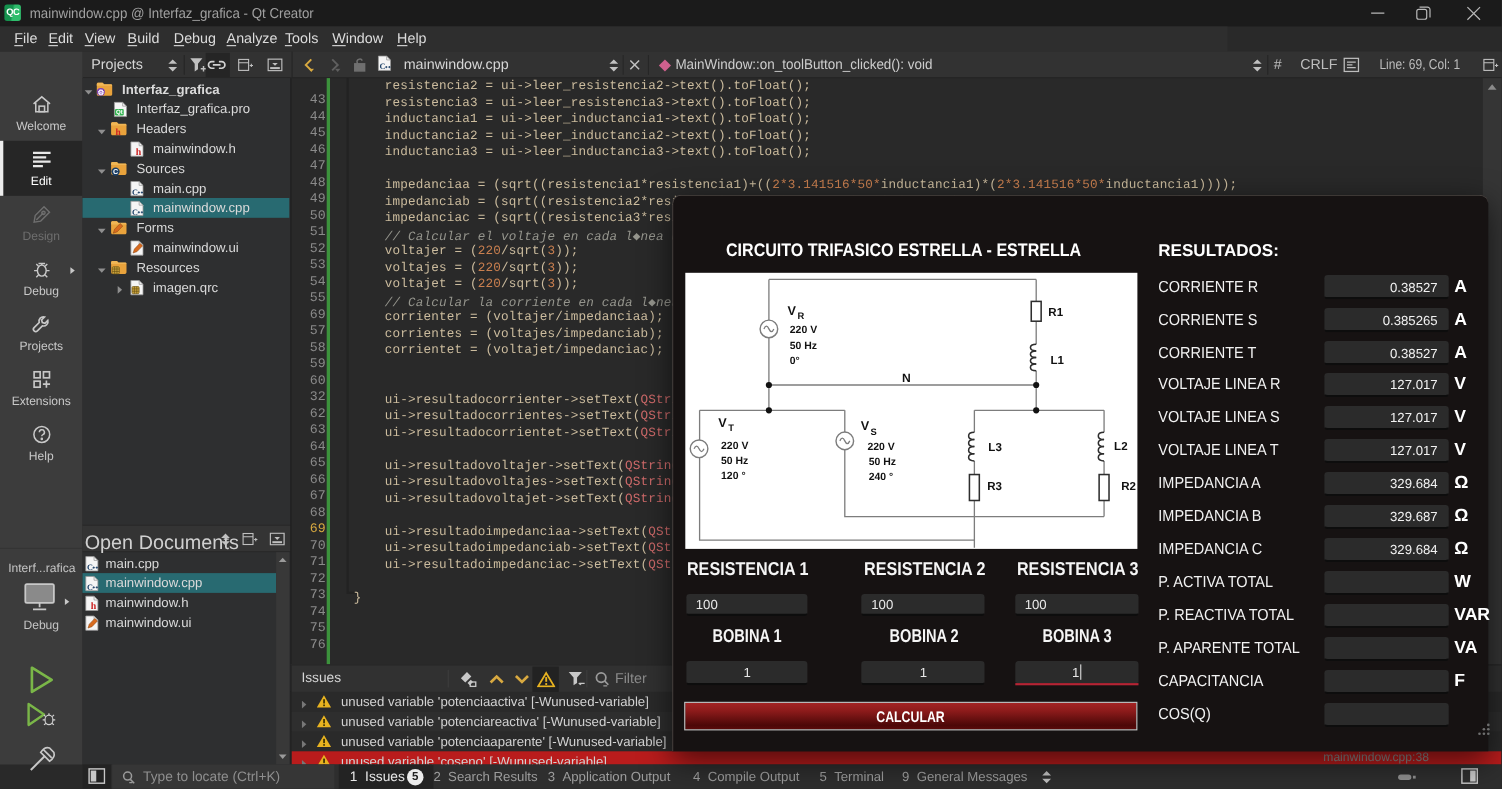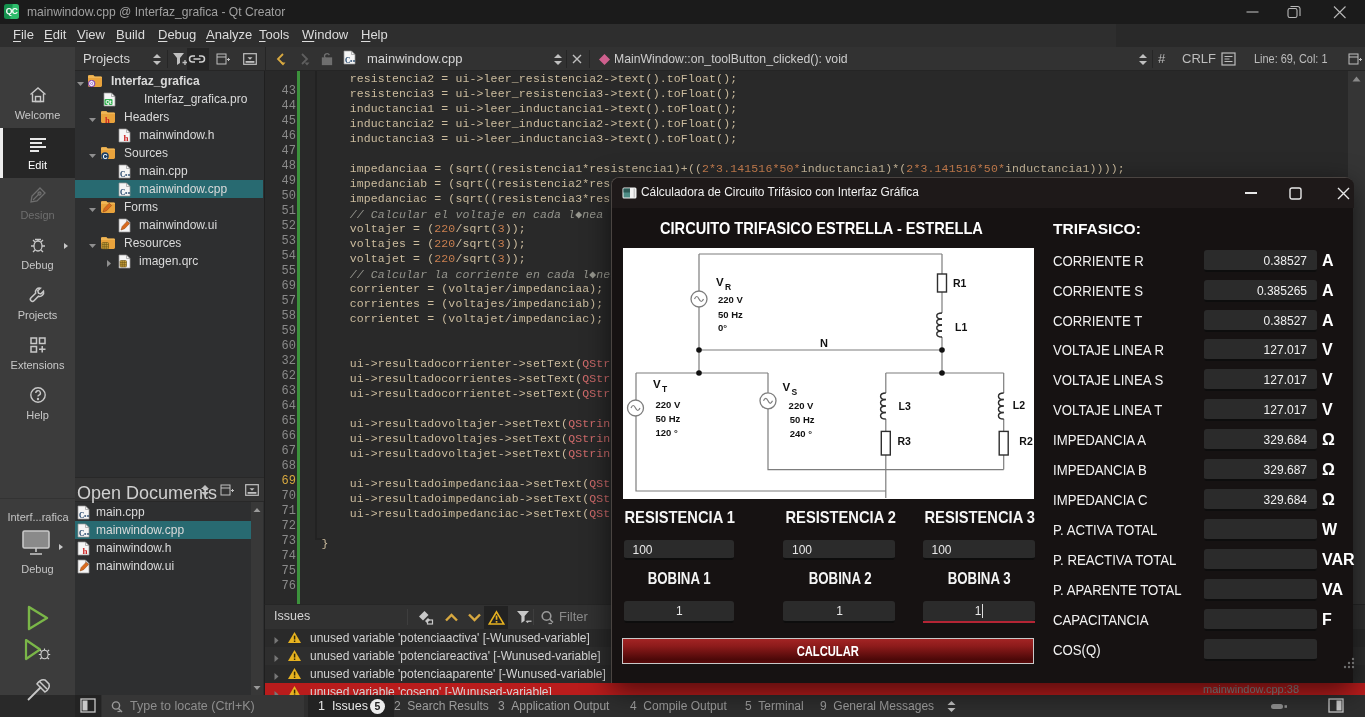--- a/index.html
+++ b/index.html
@@ -205,21 +205,21 @@
         </div>
         <div class="trow" style="top: 19px;">
           <span style="position:absolute;left:28px;top:2px;"><svg width="13" height="15" viewBox="0 0 13 15">
               <path d="M1 1h7.5L12 4.5V14H1z" fill="#f5f5f5" stroke="#9a9a9a" stroke-width=".7"></path>
               <path d="M8.5 1v3.5H12" fill="none" stroke="#9a9a9a" stroke-width=".7"></path>
               <g>
                 <rect x="1.5" y="7" width="8" height="6" rx="1" fill="#35b352"></rect>
                 <text x="5.5" y="11.8" font-size="5.5" font-weight="bold" fill="#fff" text-anchor="middle">Qt</text>
               </g>
             </svg></span>
-          <span class="tx" style="left:49px;margin-left:20px;">Interfaz_grafica.pro</span>
+          <span class="tx" style="left:49px;">Interfaz_grafica.pro</span>
         </div>
         <div class="trow" style="top: 37px;">
           <span style="position:absolute;left:13px;top:5px;"><svg width="9" height="8" viewBox="0 0 9 8">
               <path d="M1 2h7L4.5 6z" fill="#8f8f8f"></path>
             </svg></span>
           <span style="position:absolute;left:25px;top:2px;"><svg width="16" height="14" viewBox="0 0 16 14">
               <path d="M1 2.5c0-.8.6-1.3 1.3-1.3h4l1.4 1.6h6c.8 0 1.3.6 1.3 1.3v7.5c0 .8-.6 1.4-1.3 1.4H2.3c-.8 0-1.3-.6-1.3-1.4z" fill="#e9a33c"></path>
               <path d="M1 4h14v-.2c0-.7-.6-1.2-1.3-1.2H7.6L6.3 1.2h-4C1.6 1.2 1 1.8 1 2.5z" fill="#f0b655"></path>
               <text x="5" y="13" font-size="8.5" font-weight="bold" fill="#cc2222" font-family="serif">h</text>
             </svg></span>
@@ -658,41 +658,23 @@
         <rect x="14.5" y="2.2" width="2.5" height="2.6" fill="#8f8f8f"></rect>
       </svg>
     <svg style="position:absolute;left:1253px;top:3px;" width="16" height="15" viewBox="0 0 16 15">
         <rect x="1" y="1" width="14" height="13" fill="none" stroke="#c8c8c8" stroke-width="1.3"></rect>
         <rect x="8.5" y="2.5" width="5" height="10" fill="#c8c8c8"></rect>
       </svg>
   </div>
   <div class="abs" style="left:1203px;top:683px;font-size:11px;color:#8b8b8b;">mainwindow.cpp:38</div>
 
   <div class="abs" id="calcwin">
-    <div id="calctitle">
-      <svg style="position:absolute;left:10px;top:9px;" width="15" height="12" viewBox="0 0 15 12">
-        <rect x="0.5" y="0.5" width="14" height="11" rx="1.5" fill="#f2f2f2"></rect>
-        <rect x="1.5" y="1.5" width="6.5" height="9" fill="#4e8d86"></rect>
-        <rect x="1.5" y="1.5" width="6.5" height="4" fill="#2e5a56"></rect>
-        <rect x="11.5" y="1.5" width="1.5" height="9" fill="#c9c9c9"></rect>
-      </svg>
-      <span style="position:absolute;left:29px;top:7px;font-size:12.5px;color:#f2f2f2;white-space:nowrap;transform:scaleX(0.95);transform-origin:left center;">Cálculadora de Circuito Trifásico con Interfaz Gráfica</span>
-      <svg style="position:absolute;left:633px;top:14px;" width="12" height="2" viewBox="0 0 12 2">
-          <rect width="12" height="2" fill="#e8e8e8"></rect>
-        </svg>
-      <svg style="position:absolute;left:677px;top:9px;" width="13" height="13" viewBox="0 0 13 13">
-          <rect x="1" y="1" width="11" height="11" rx="2" fill="none" stroke="#e8e8e8" stroke-width="1.4"></rect>
-        </svg>
-      <svg style="position:absolute;left:725px;top:9px;" width="13" height="13" viewBox="0 0 13 13">
-          <path d="M1 1l11 11M12 1L1 12" stroke="#e8e8e8" stroke-width="1.4"></path>
-        </svg>
-    </div>
     <div id="calcbody">
       <div style="position:absolute;left:48px;top:11px;font-size:16.5px;font-weight:bold;color:#fff;white-space:nowrap;transform:scaleX(0.885);transform-origin:left center;">CIRCUITO TRIFASICO ESTRELLA - ESTRELLA</div>
-      <div style="position:absolute;left:441px;top:12px;font-size:15.5px;font-weight:bold;color:#fff;">TRIFASICO:</div>
+      <div style="position:absolute;left:441px;top:12px;font-size:15.5px;font-weight:bold;color:#fff;">RESULTADOS:</div>
       <div id="circuit" style="position:absolute;left:11px;top:40px;width:411px;height:251px;background:#fff;"><svg width="411" height="251" viewBox="0 0 411 251">
             <path d="M76 6H319" stroke="#7d7d7d" stroke-width="1.2" fill="none"></path>
             <path d="M76 6V43M76 59V125" stroke="#7d7d7d" stroke-width="1.2" fill="none"></path>
             <path d="M319 6V26M319 44V65M319 89V125" stroke="#7d7d7d" stroke-width="1.2" fill="none"></path>
             <path d="M76 102H319" stroke="#7d7d7d" stroke-width="1.2" fill="none"></path>
             <path d="M13 125H145" stroke="#7d7d7d" stroke-width="1.2" fill="none"></path>
             <path d="M262.8 125H380.7" stroke="#7d7d7d" stroke-width="1.2" fill="none"></path>
             <path d="M13 125v27M13 168v75H262.8" stroke="#7d7d7d" stroke-width="1.2" fill="none"></path>
             <path d="M145 125v20M145 160.6v61H380.7" stroke="#7d7d7d" stroke-width="1.2" fill="none"></path>
             <path d="M262.8 125v20M262.8 171v12.4M262.8 207v43" stroke="#7d7d7d" stroke-width="1.2" fill="none"></path>

